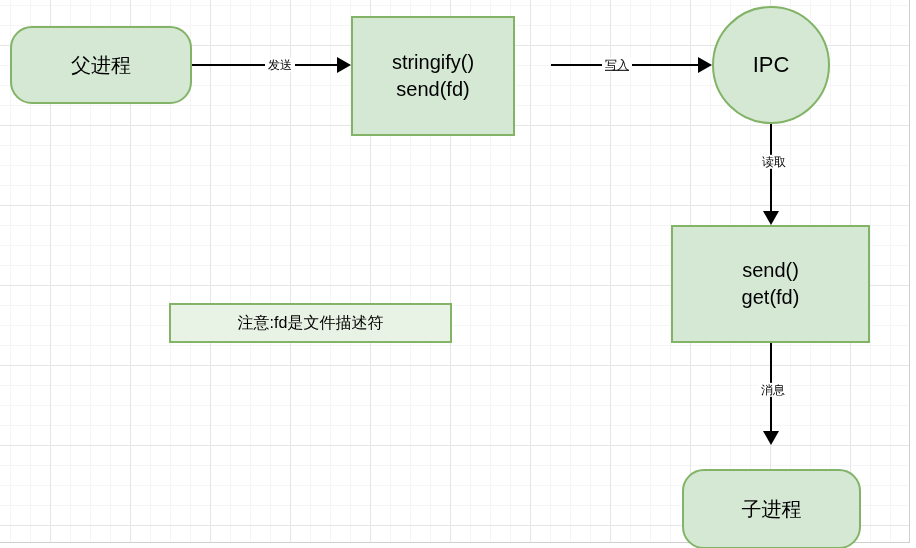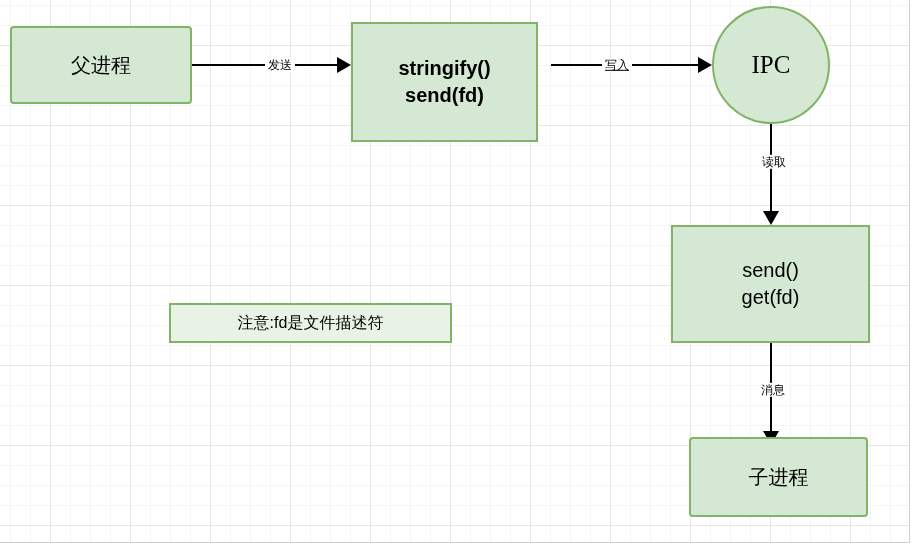--- a/index.html
+++ b/index.html
@@ -26,21 +26,21 @@
   }
   .node {
     position:absolute;
     display:flex; flex-direction:column;
     align-items:center; justify-content:center;
     background:var(--node-fill,#d5e8d4);
     border:2px solid var(--node-stroke,#82b366);
     font-size:20px; line-height:1.35; text-align:center;
     white-space:nowrap;
   }
-  .rounded { border-radius:4px; }
+  .rounded { border-radius:22px; }
   .circle  { border-radius:50%; }
   .note {
     position:absolute;
     display:flex; align-items:center; justify-content:center;
     background:var(--note-fill,#e9f3e5);
     border:2px solid var(--node-stroke,#82b366);
     font-size:16px; white-space:nowrap;
   }
   .edge-line { position:absolute; background:var(--line-color,#000); }
   .arrow-right {
@@ -70,47 +70,47 @@
 <div class="canvas">
 
   <div class="node rounded" style="left:10px; top:26px; width:182px; height:78px;">
     <span>父进程</span>
   </div>
 
   <div class="edge-line" style="left:192px; top:64px; width:146px; height:2px;"></div>
   <div class="arrow-right" style="left:337px; top:57px;"></div>
   <div class="edge-label" style="left:280px; top:65px;">发送</div>
 
-  <div class="node" style="left:351px; top:22px; width:187px; height:120px;font-weight:bold;">
+  <div class="node" style="left:351px; top:16px; width:164px; height:120px;">
     <span>stringify()</span>
     <span>send(fd)</span>
   </div>
 
   <div class="edge-line" style="left:551px; top:64px; width:148px; height:2px;"></div>
   <div class="arrow-right" style="left:698px; top:57px;"></div>
   <div class="edge-label" style="left:617px; top:65px;text-decoration:underline;">写入</div>
 
-  <div class="node circle" style="left:712px; top:6px; width:118px; height:118px; font-size:25px;font-family:Liberation Serif, serif;">
+  <div class="node circle" style="left:712px; top:6px; width:118px; height:118px; font-size:22px;">
     <span>IPC</span>
   </div>
 
   <div class="edge-line" style="left:770px; top:124px; width:2px; height:89px;"></div>
   <div class="arrow-down" style="left:763px; top:211px;"></div>
   <div class="edge-label" style="left:774px; top:162px;">读取</div>
 
   <div class="node" style="left:671px; top:225px; width:199px; height:118px;">
     <span>send()</span>
     <span>get(fd)</span>
   </div>
 
   <div class="edge-line" style="left:770px; top:343px; width:2px; height:90px;"></div>
   <div class="arrow-down" style="left:763px; top:431px;"></div>
   <div class="edge-label" style="left:773px; top:390px;">消息</div>
 
-  <div class="node rounded" style="left:682px; top:437px; width:179px; height:80px;margin-left:7px;">
+  <div class="node rounded" style="left:682px; top:469px; width:179px; height:80px;">
     <span>子进程</span>
   </div>
 
   <div class="note" style="left:169px; top:303px; width:283px; height:40px;">
     <span>注意:fd是文件描述符</span>
   </div>
 
 </div>
 
 </body></html>

